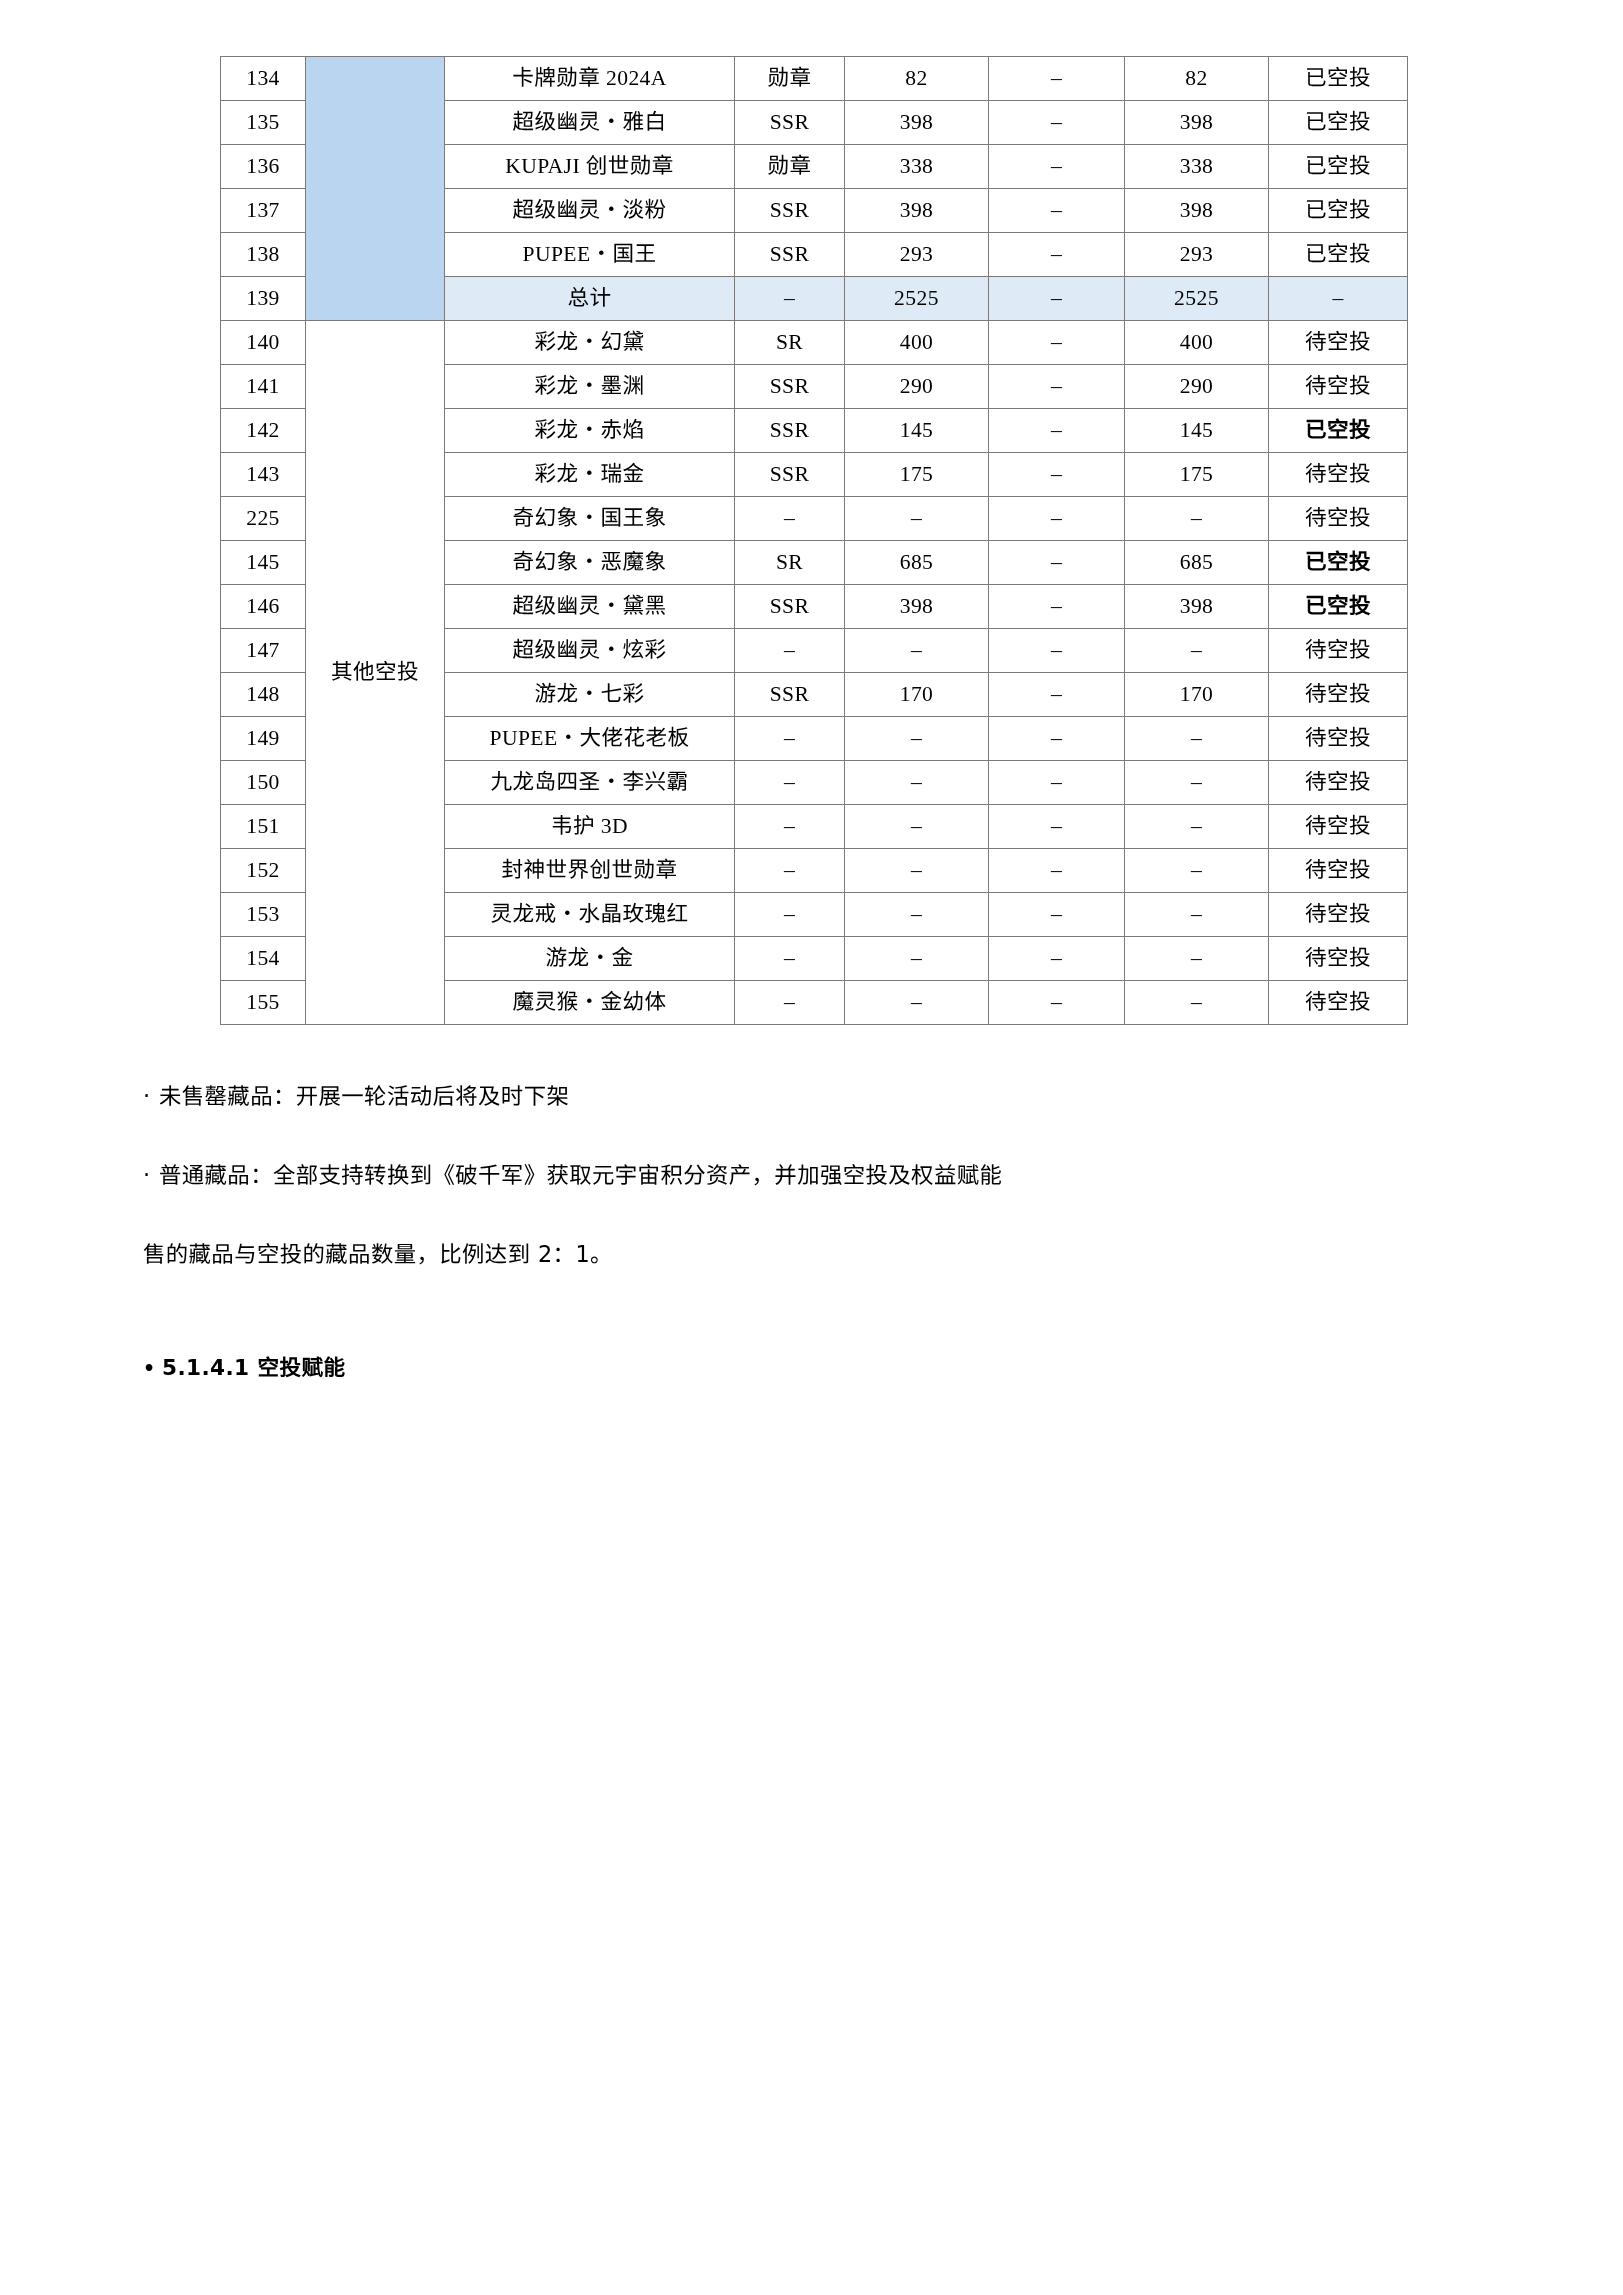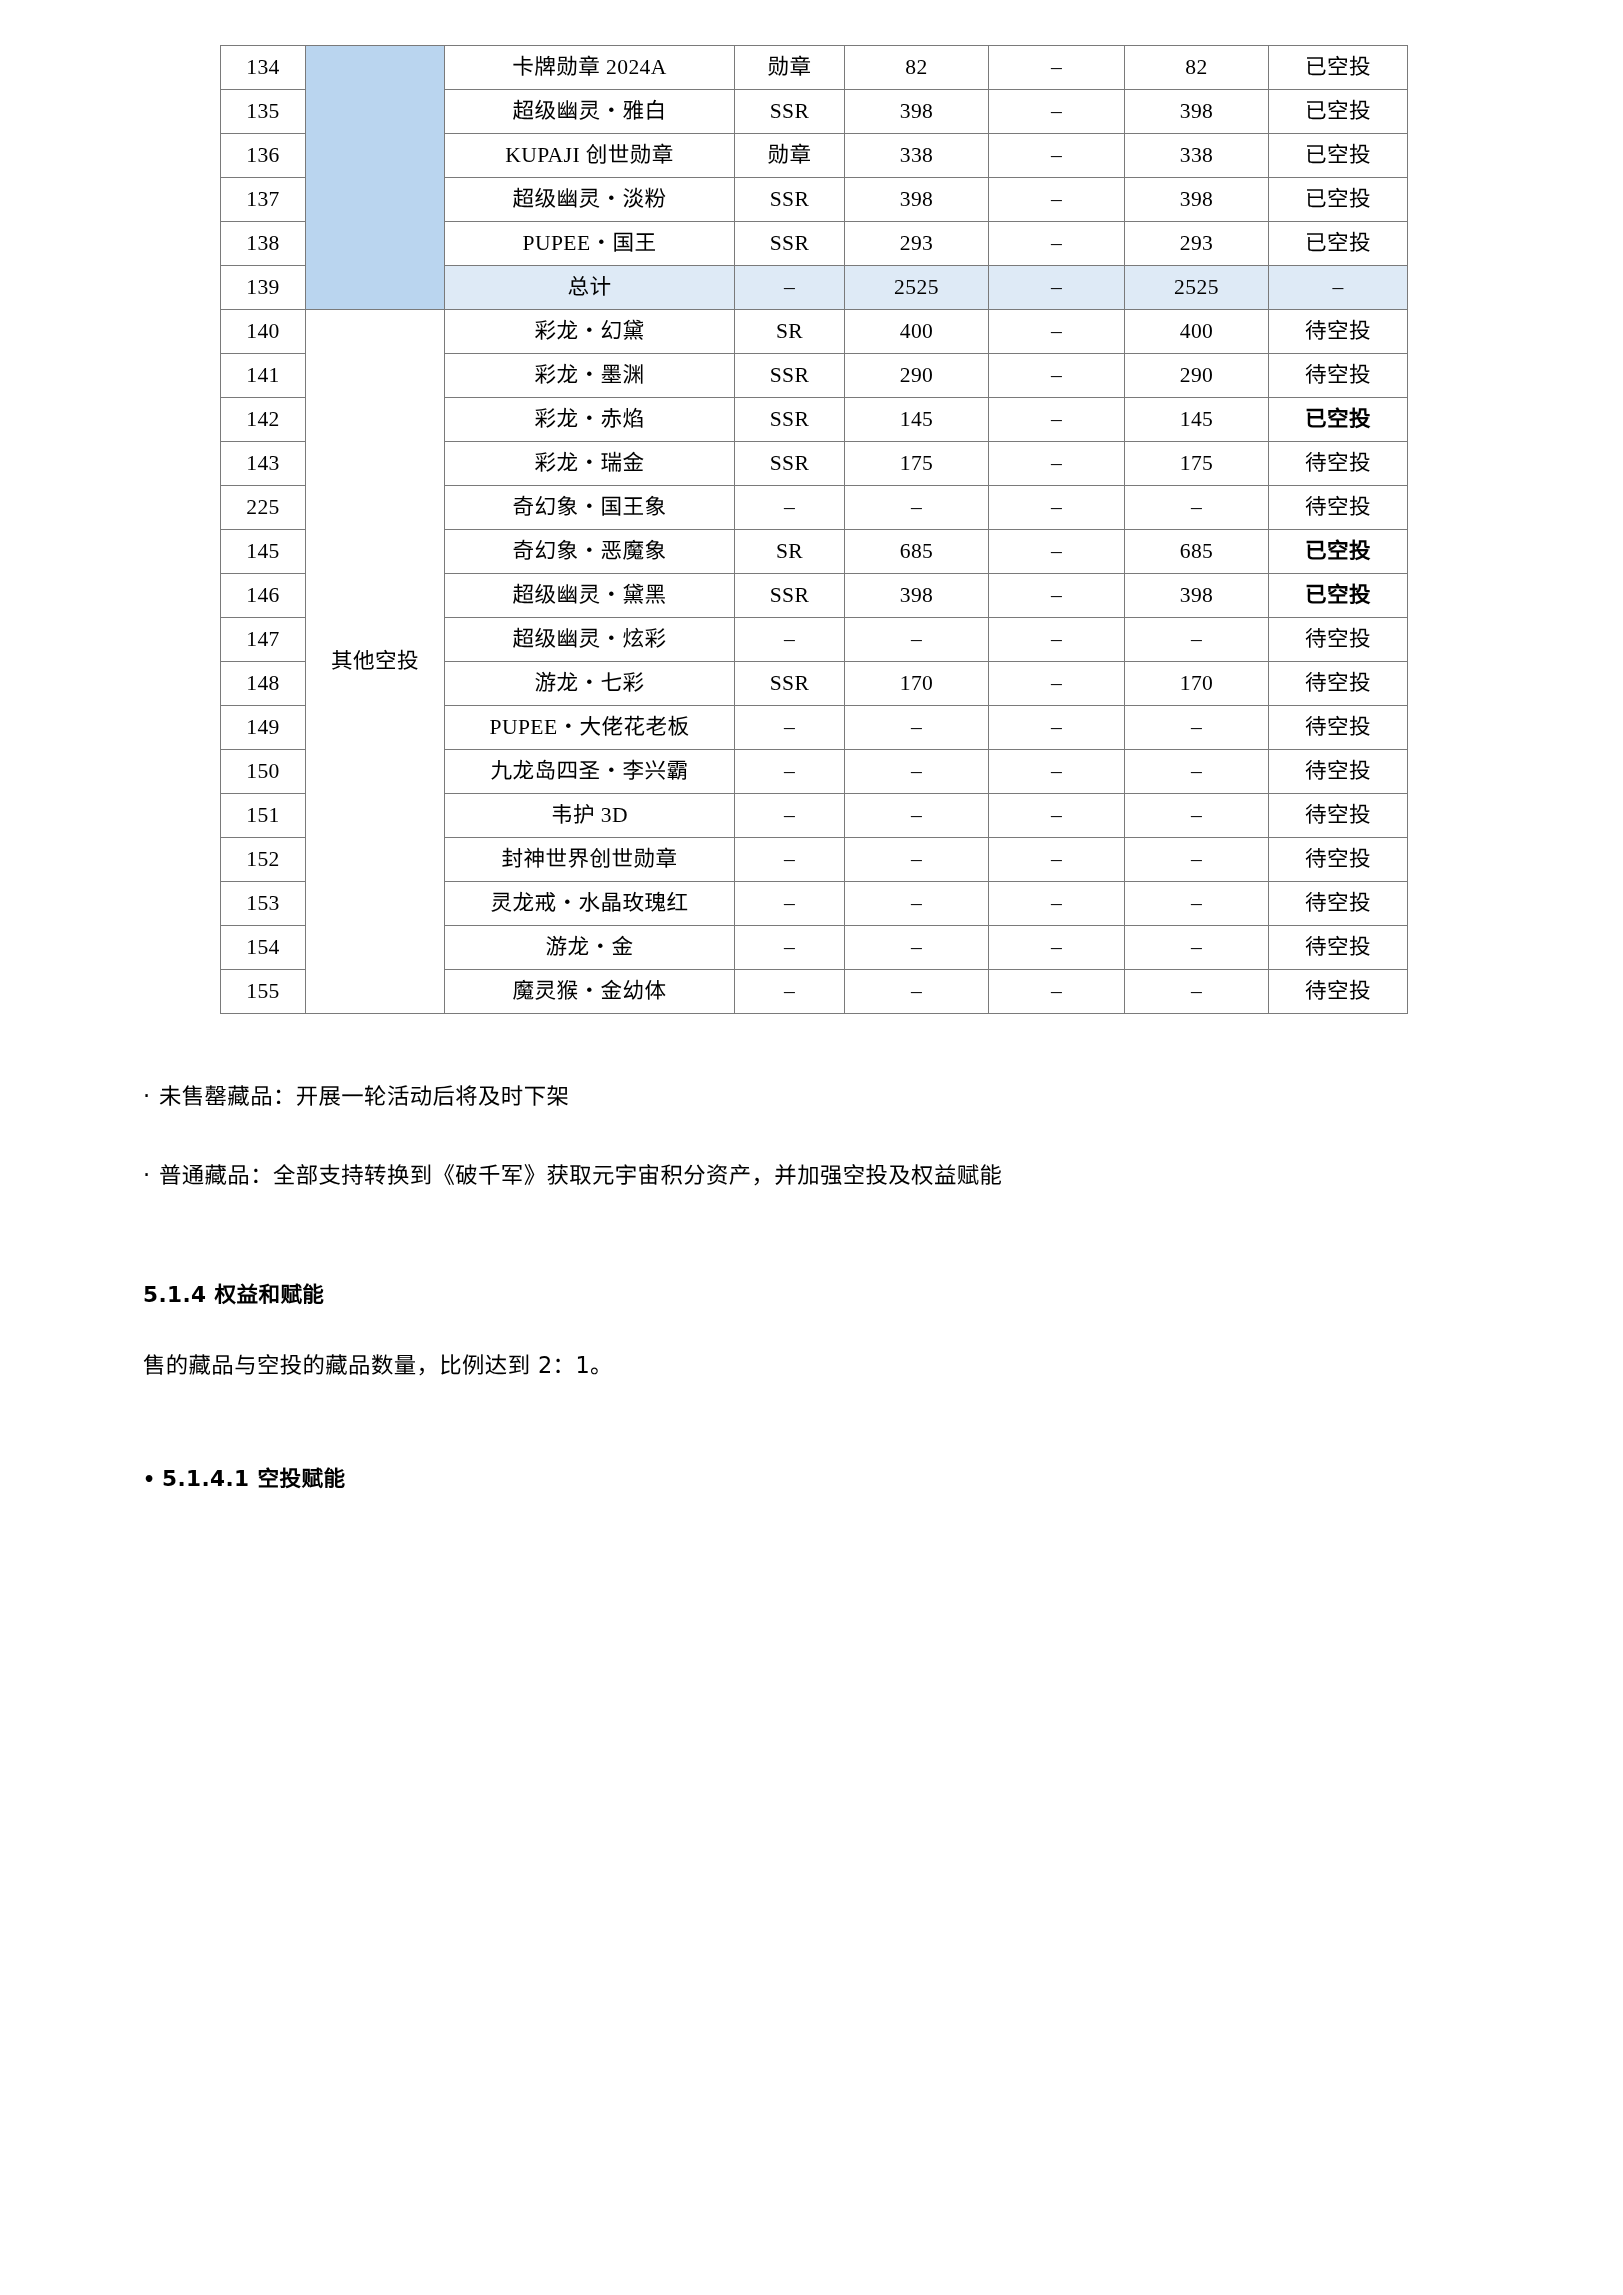--- a/index.html
+++ b/index.html
@@ -20,21 +20,21 @@
   .page {
     position: absolute;
     inset: 0;
     background: #ffffff;
   }
 
   
   .table-wrap {
     position: absolute;
     left: 220px;
-    top: 45px;
+    top: 56px;
     width: 1187px;
   }
 
   table.airdrop-table {
     border-collapse: collapse;
     table-layout: fixed;
     width: 1187px;
     font-family: "Liberation Serif", "DejaVu Serif", serif;
   }
 
@@ -367,21 +367,20 @@
     </table>
   </div>
 
   <div class="doc-body">
 
 
     <p class="bullet-line"><span class="dot-mark">·</span><span>未售罄藏品：开展一轮活动后将及时下架</span></p>
 
     <p class="bullet-line"><span class="dot-mark">·</span><span>普通藏品：全部支持转换到《破千军》获取元宇宙积分资产，并加强空投及权益赋能</span></p>
 
-    <p class="section-head">5.1.4 权益和赋能</p>
 
 
     <p class="para para-2">售的藏品与空投的藏品数量，比例达到 2：1。</p>
 
     <p class="sub-head"><span class="li-dot">•</span><span>5.1.4.1 空投赋能</span></p>
 
 
   </div>
 </div>
 

